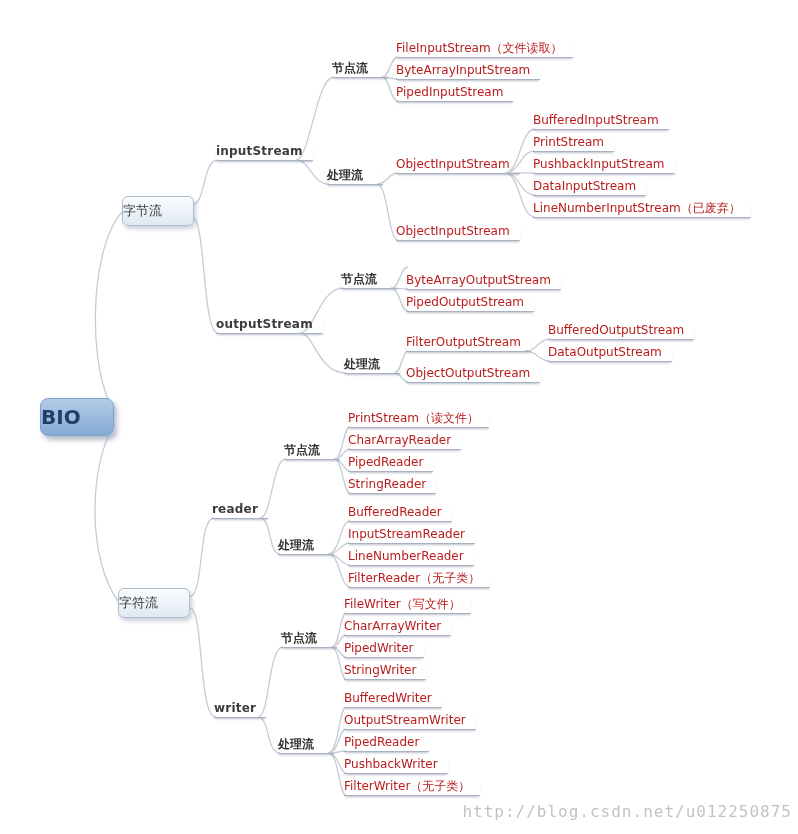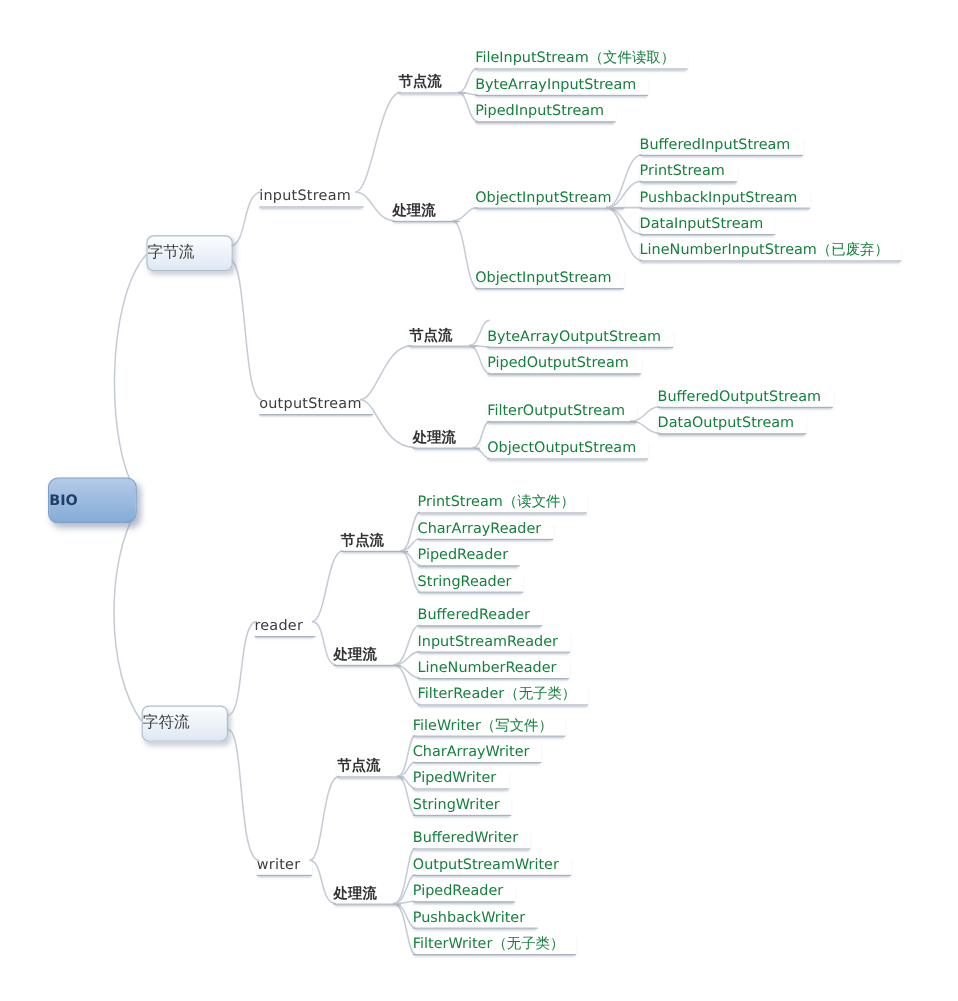--- a/index.html
+++ b/index.html
@@ -3,39 +3,39 @@
 <meta charset="utf-8">
 <style>
   html,body{margin:0;padding:0;background:#ffffff;}
   .canvas{
     position:relative;width:798px;height:834px;background:#ffffff;overflow:hidden;
     font-family:"DejaVu Sans","Liberation Sans",sans-serif;
   }
   svg.lines{position:absolute;left:0;top:0;width:798px;height:834px;}
   svg.lines path{fill:none;stroke:#c6ccd6;stroke-width:1.3;}
   .item{
-    position:absolute;font-size:12px;line-height:14px;color:#15803d;
+    position:absolute;font-size:12px;line-height:14px;color:#b91c1c;
     padding:0 10px 2px 0;white-space:nowrap;
     border-bottom:1px solid #a9b2c0;
     box-shadow:0 2px 2px -1px rgba(130,140,160,.55);
     background:transparent;cursor:default;
   }
-  .item.bold{font-weight:normal;color:#3c3c3c;letter-spacing:.2px;margin-top:12px;}
+  .item.bold{font-weight:bold;color:#3c3c3c;letter-spacing:.2px;}
   .item.group{min-width:46px;color:#333;font-weight:bold;}
   .topic{
     position:absolute;text-align:left;
     border:1px solid #aebccd;border-radius:6px;
     background:linear-gradient(#fbfdfe,#dfe8f3);
     box-shadow:2px 3px 4px rgba(140,150,170,.45);
     font-size:13px;color:#3a3a3a;
   }
   .topic.sub{width:70px;height:28px;line-height:28px;}
   .topic.root{
     width:72px;height:36px;line-height:36px;
-    font-size:12px;font-weight:bold;color:#1f3f66;
+    font-size:20px;font-weight:bold;color:#1f3f66;
     border:1px solid #7d9fc8;border-radius:8px;
     background:linear-gradient(#b3cbe7,#85abd6);
     box-shadow:3px 4px 5px rgba(120,135,160,.55);
   }
   .watermark{
     position:absolute;right:6px;top:802px;
     font-family:"DejaVu Sans Mono","Liberation Mono",monospace;
     font-size:16px;letter-spacing:1px;color:#c3c3c3;
   }
 </style>
@@ -141,13 +141,14 @@
   <div class="item" style="left:344px;top:619px">CharArrayWriter</div>
   <div class="item" style="left:344px;top:641px">PipedWriter</div>
   <div class="item" style="left:344px;top:663px">StringWriter</div>
   <div class="item group" style="left:278px;top:737px">处理流</div>
   <div class="item" style="left:344px;top:691px">BufferedWriter</div>
   <div class="item" style="left:344px;top:713px">OutputStreamWriter</div>
   <div class="item" style="left:344px;top:735px">PipedReader</div>
   <div class="item" style="left:344px;top:757px">PushbackWriter</div>
   <div class="item" style="left:344px;top:779px">FilterWriter（无子类）</div>
 
+  <div class="watermark">http://blog.csdn.net/u012250875</div>
 </div>
 
 </body></html>

